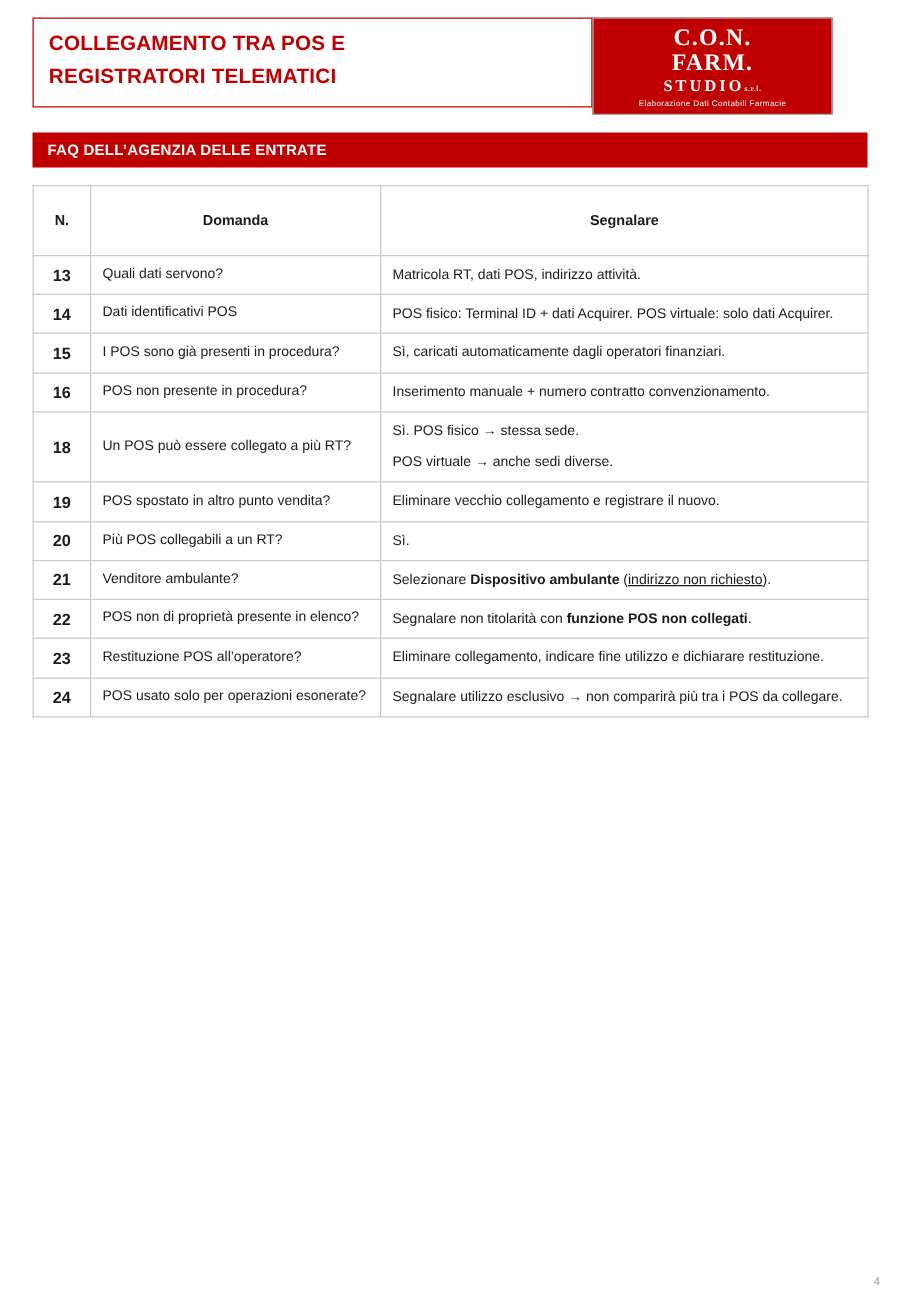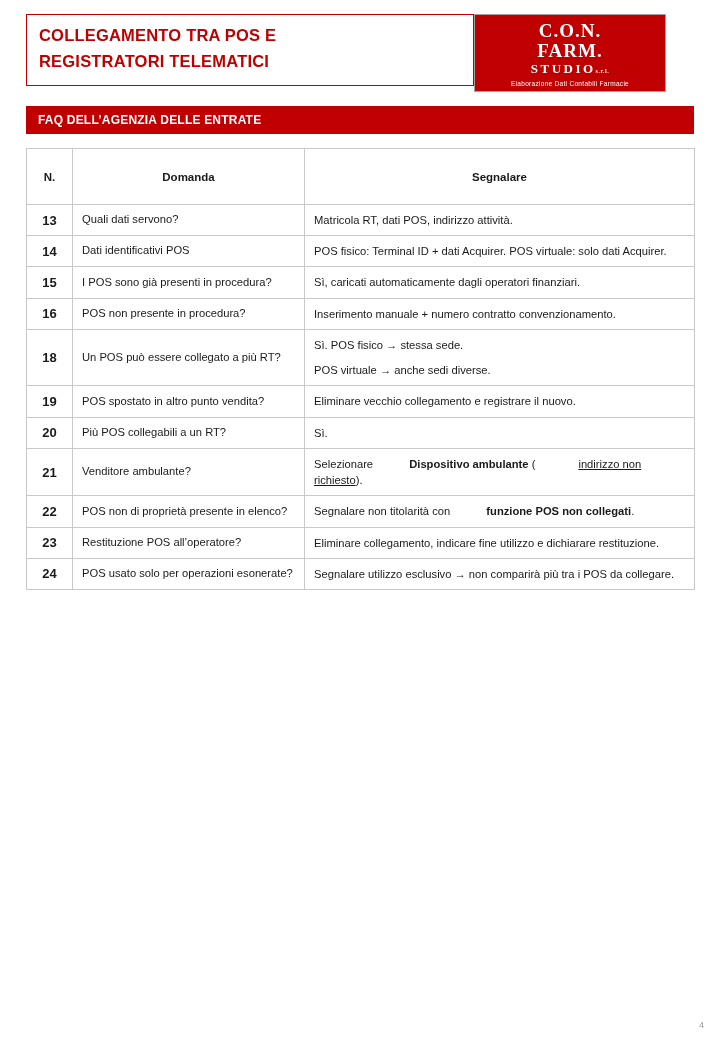--- a/index.html
+++ b/index.html
@@ -137,22 +137,22 @@
     font-size: 11.2px;
     padding: 7px 9px;
     line-height: 1.45;
   }
   td.ris p {
     margin: 0;
   }
   td.ris p + p {
     margin-top: 9px;
   }
-  .u { text-decoration: underline; margin-left: 43px; }
-  .b { font-weight: bold; margin-left: 33px; }
+  .u { text-decoration: underline; }
+  .b { font-weight: bold; }
 
   .page-number {
     position: absolute;
     right: 16px;
     bottom: 10px;
     font-size: 9px;
     color: #9a9a9a;
   }
 </style>
 </head>

